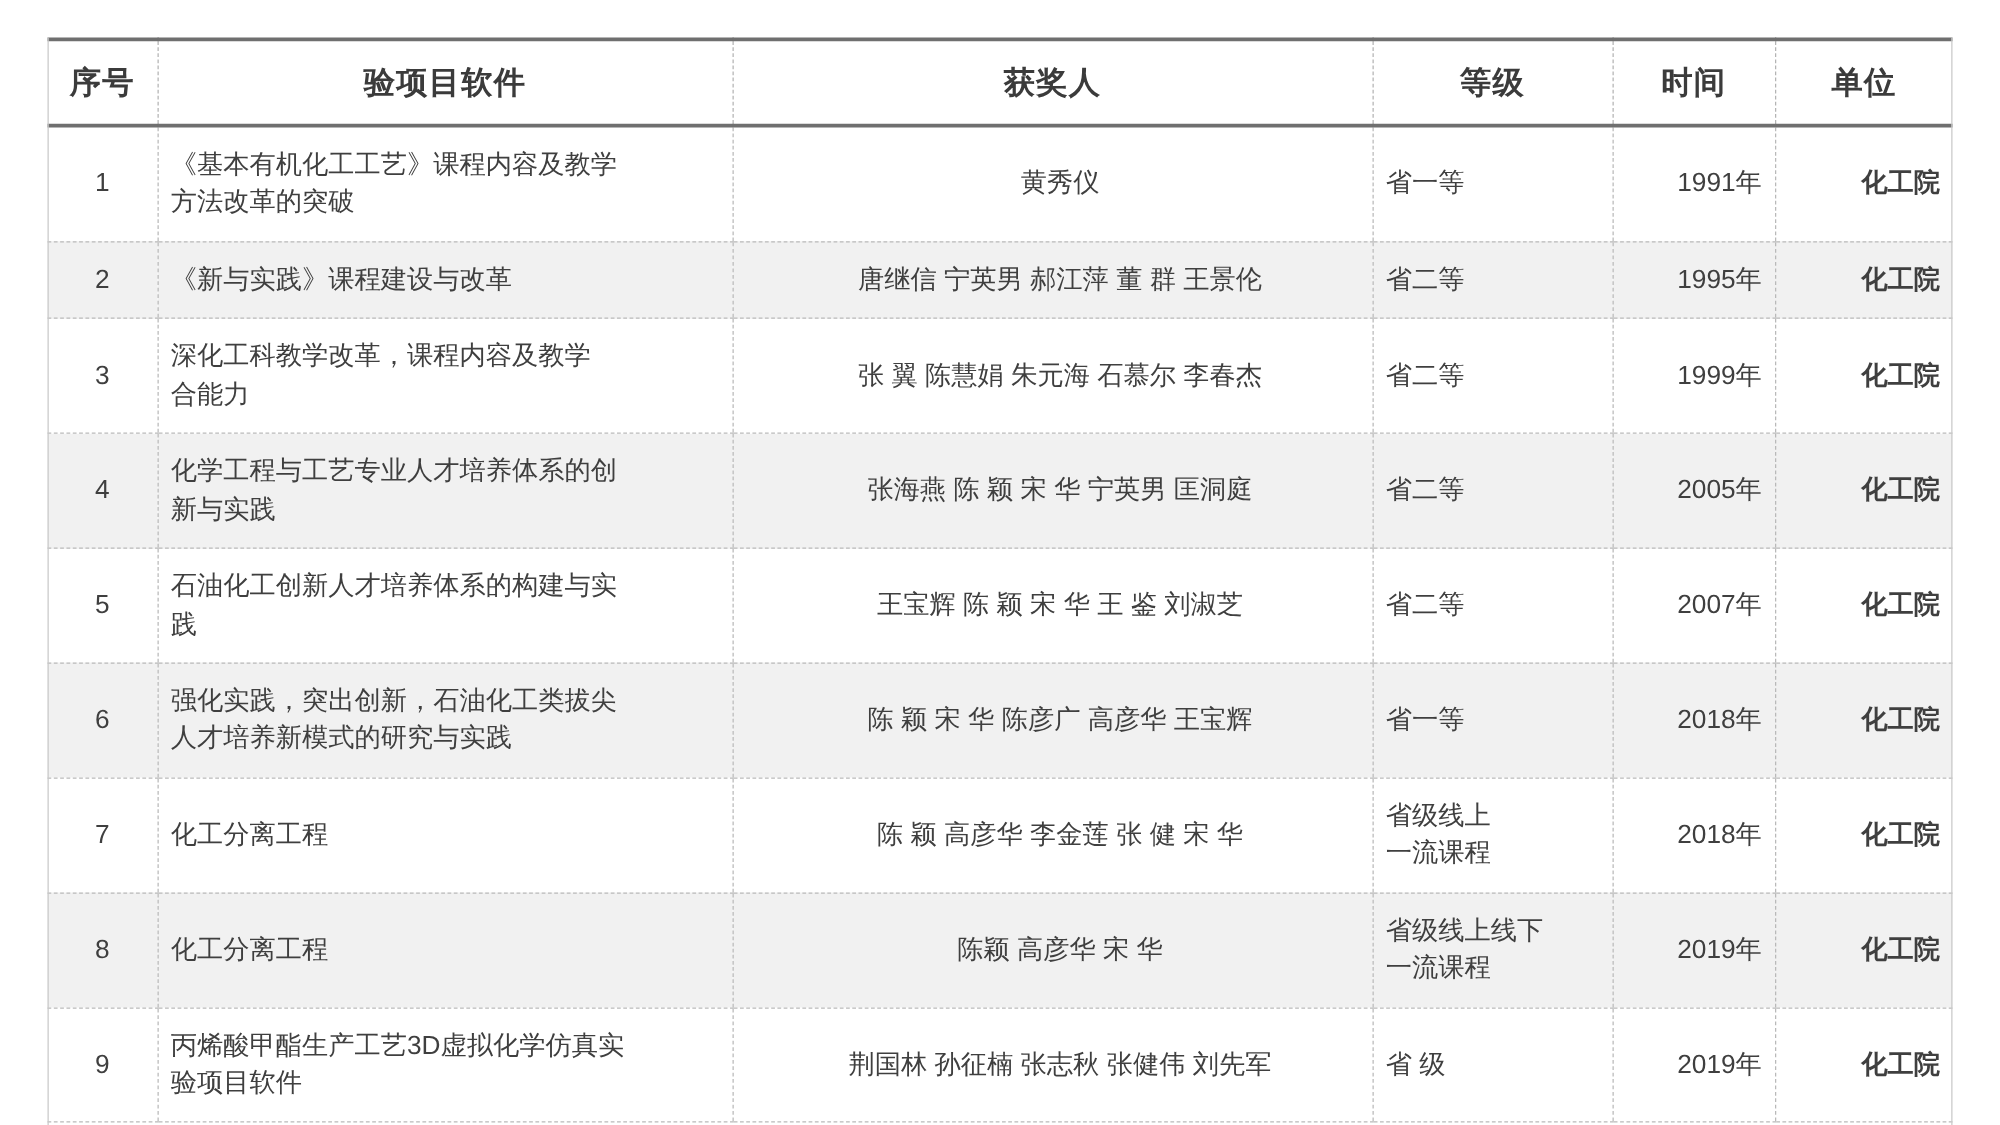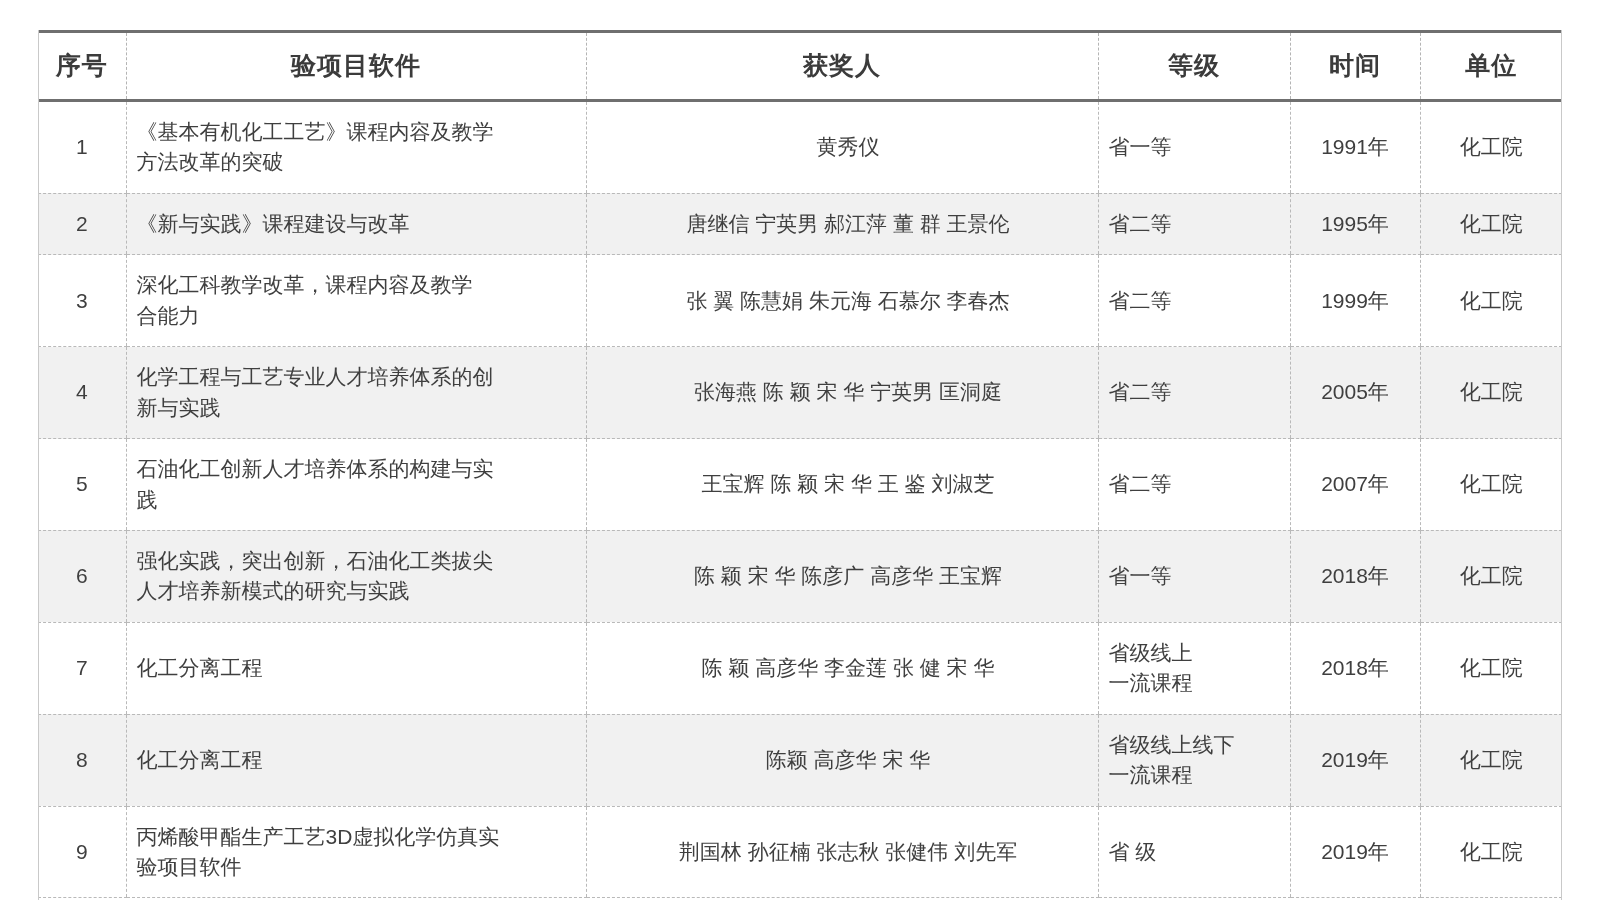--- a/index.html
+++ b/index.html
@@ -59,22 +59,22 @@
     border-bottom: 1px dashed #b9b9b9;
     vertical-align: middle;
     line-height: 1.45;
   }
   table.award-table tbody td:first-child { border-left: none; }
   table.award-table tbody tr.alt td { background: #f1f1f1; }
   table.award-table tbody tr td.cell-seq { text-align: center; }
   table.award-table tbody tr td.cell-name { text-align: left; }
   table.award-table tbody tr td.cell-people { text-align: center; padding-left: 22px; }
   table.award-table tbody tr td.cell-level { text-align: left; }
-  table.award-table tbody tr td.cell-time { text-align: center; }
-  table.award-table tbody tr td.cell-unit { text-align: center; }
+  table.award-table tbody tr td.cell-time { text-align: right; }
+  table.award-table tbody tr td.cell-unit { text-align: right; font-weight: bold; }
   .multiline { white-space: pre-line; }
   .left-rule {
     position: absolute;
     left: 38px;
     top: 30px;
     width: 0;
     height: 870px;
     border-left: 1px solid #c9c9c9;
   }
   .right-rule {

